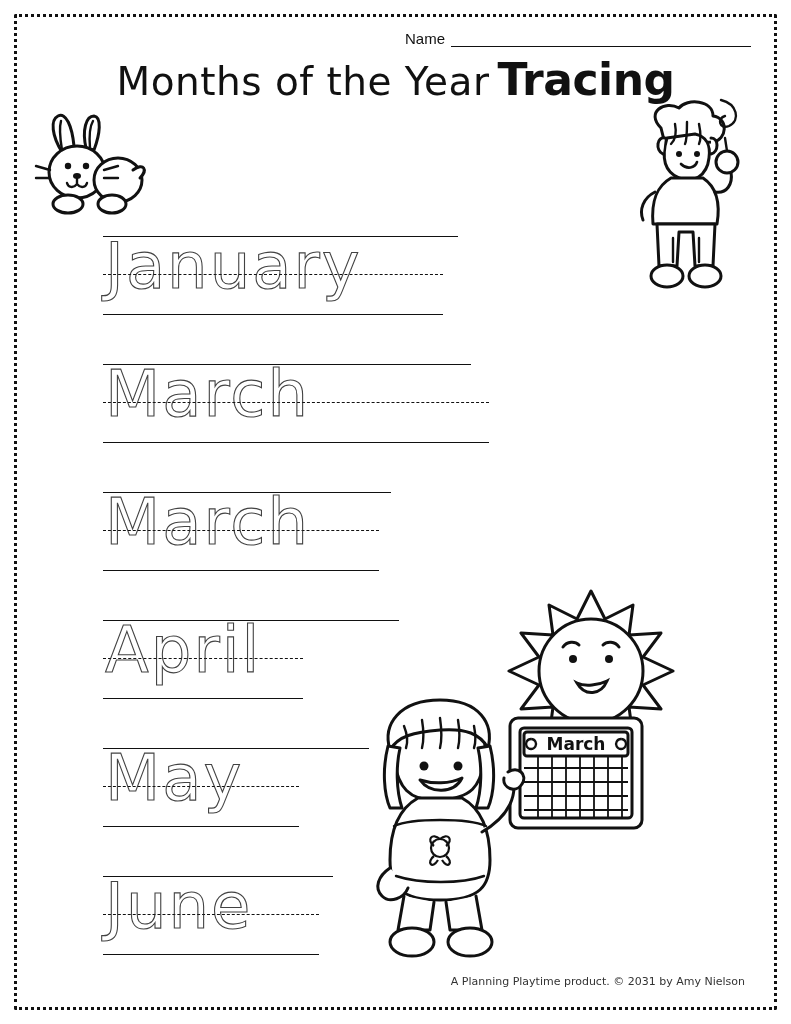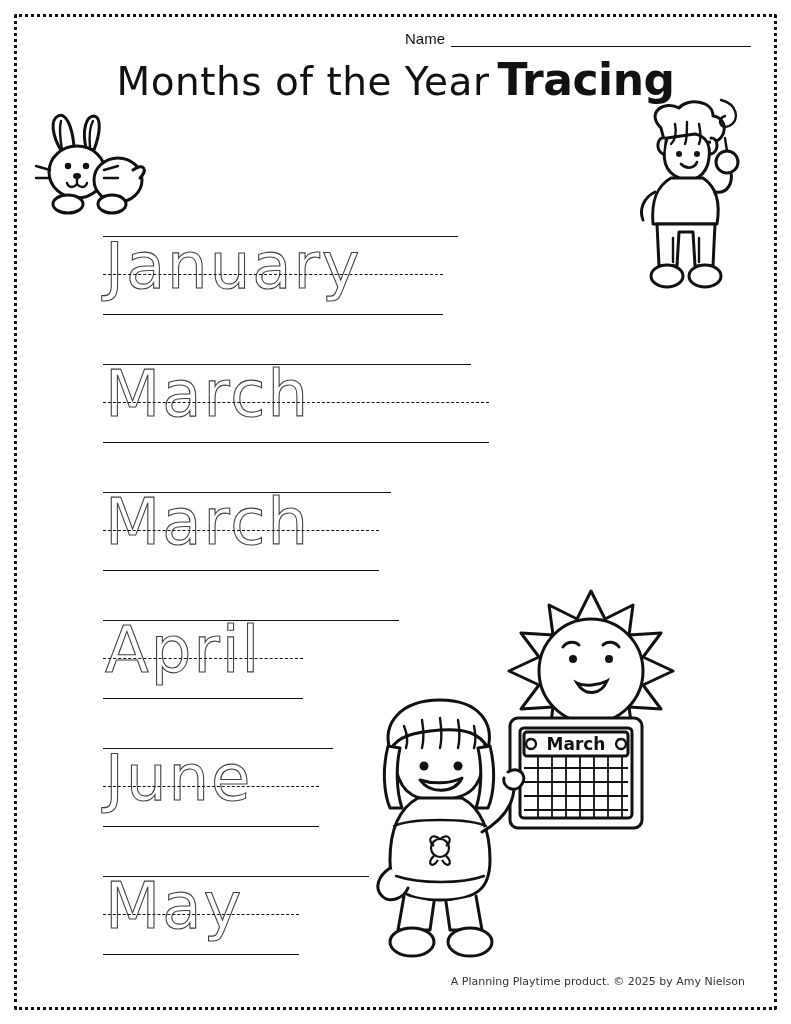--- a/index.html
+++ b/index.html
@@ -257,31 +257,31 @@
     </div>
 
     <div class="trace-row">
       <div class="rule-top" style="width:296px;"></div>
       <div class="rule-mid" style="width:200px;"></div>
       <div class="rule-bottom" style="width:200px;"></div>
       <div class="trace-word dotted">April</div>
     </div>
 
     <div class="trace-row">
+      <div class="rule-top" style="width:266px;"></div>
+      <div class="rule-mid" style="width:196px;"></div>
+      <div class="rule-bottom" style="width:196px;"></div>
+      <div class="trace-word dotted">May</div>
+    </div>
+
+    <div class="trace-row">
       <div class="rule-top" style="width:230px;"></div>
       <div class="rule-mid" style="width:216px;"></div>
       <div class="rule-bottom" style="width:216px;"></div>
       <div class="trace-word dotted">June</div>
-    </div>
-
-    <div class="trace-row">
-      <div class="rule-top" style="width:266px;"></div>
-      <div class="rule-mid" style="width:196px;"></div>
-      <div class="rule-bottom" style="width:196px;"></div>
-      <div class="trace-word dotted">May</div>
     </div>
 
   </div>
 
   <div class="art art-sun">
     <svg width="180" height="190" viewBox="0 0 180 190">
       <g fill="#fff" stroke="#111" stroke-width="3" stroke-linejoin="round">
         <path d="M90 6 L104 34 L132 20 L128 50 L160 48 L142 72 L172 86 L142 100 L160 124 L128 122 L132 152 L104 138 L90 166 L76 138 L48 152 L52 122 L20 124 L38 100 L8 86 L38 72 L20 48 L52 50 L48 20 L76 34 Z"></path>
         <circle cx="90" cy="86" r="52"></circle>
       </g>
@@ -338,14 +338,14 @@
         <circle cx="98" cy="76" r="4.5"></circle>
       </g>
       <path d="M60 90 C70 104 94 104 102 88 C90 94 72 94 60 90 Z" fill="#fff" stroke="#111" stroke-width="3" stroke-linejoin="round"></path>
       <g fill="none" stroke="#111" stroke-width="2.2">
         <circle cx="80" cy="158" r="9"></circle>
         <path d="M80 149 C72 142 66 150 74 156 M80 149 C88 142 94 150 86 156 M74 166 C66 172 72 180 78 170 M86 166 C94 172 88 180 82 170"></path>
       </g>
     </svg>
   </div>
 
-  <div class="footer">A Planning Playtime product. © 2025 by Amy Nielson</div>
+  <div class="footer">A Planning Playtime product. © 2031 by Amy Nielson</div>
 </div>
 
 </body></html>

